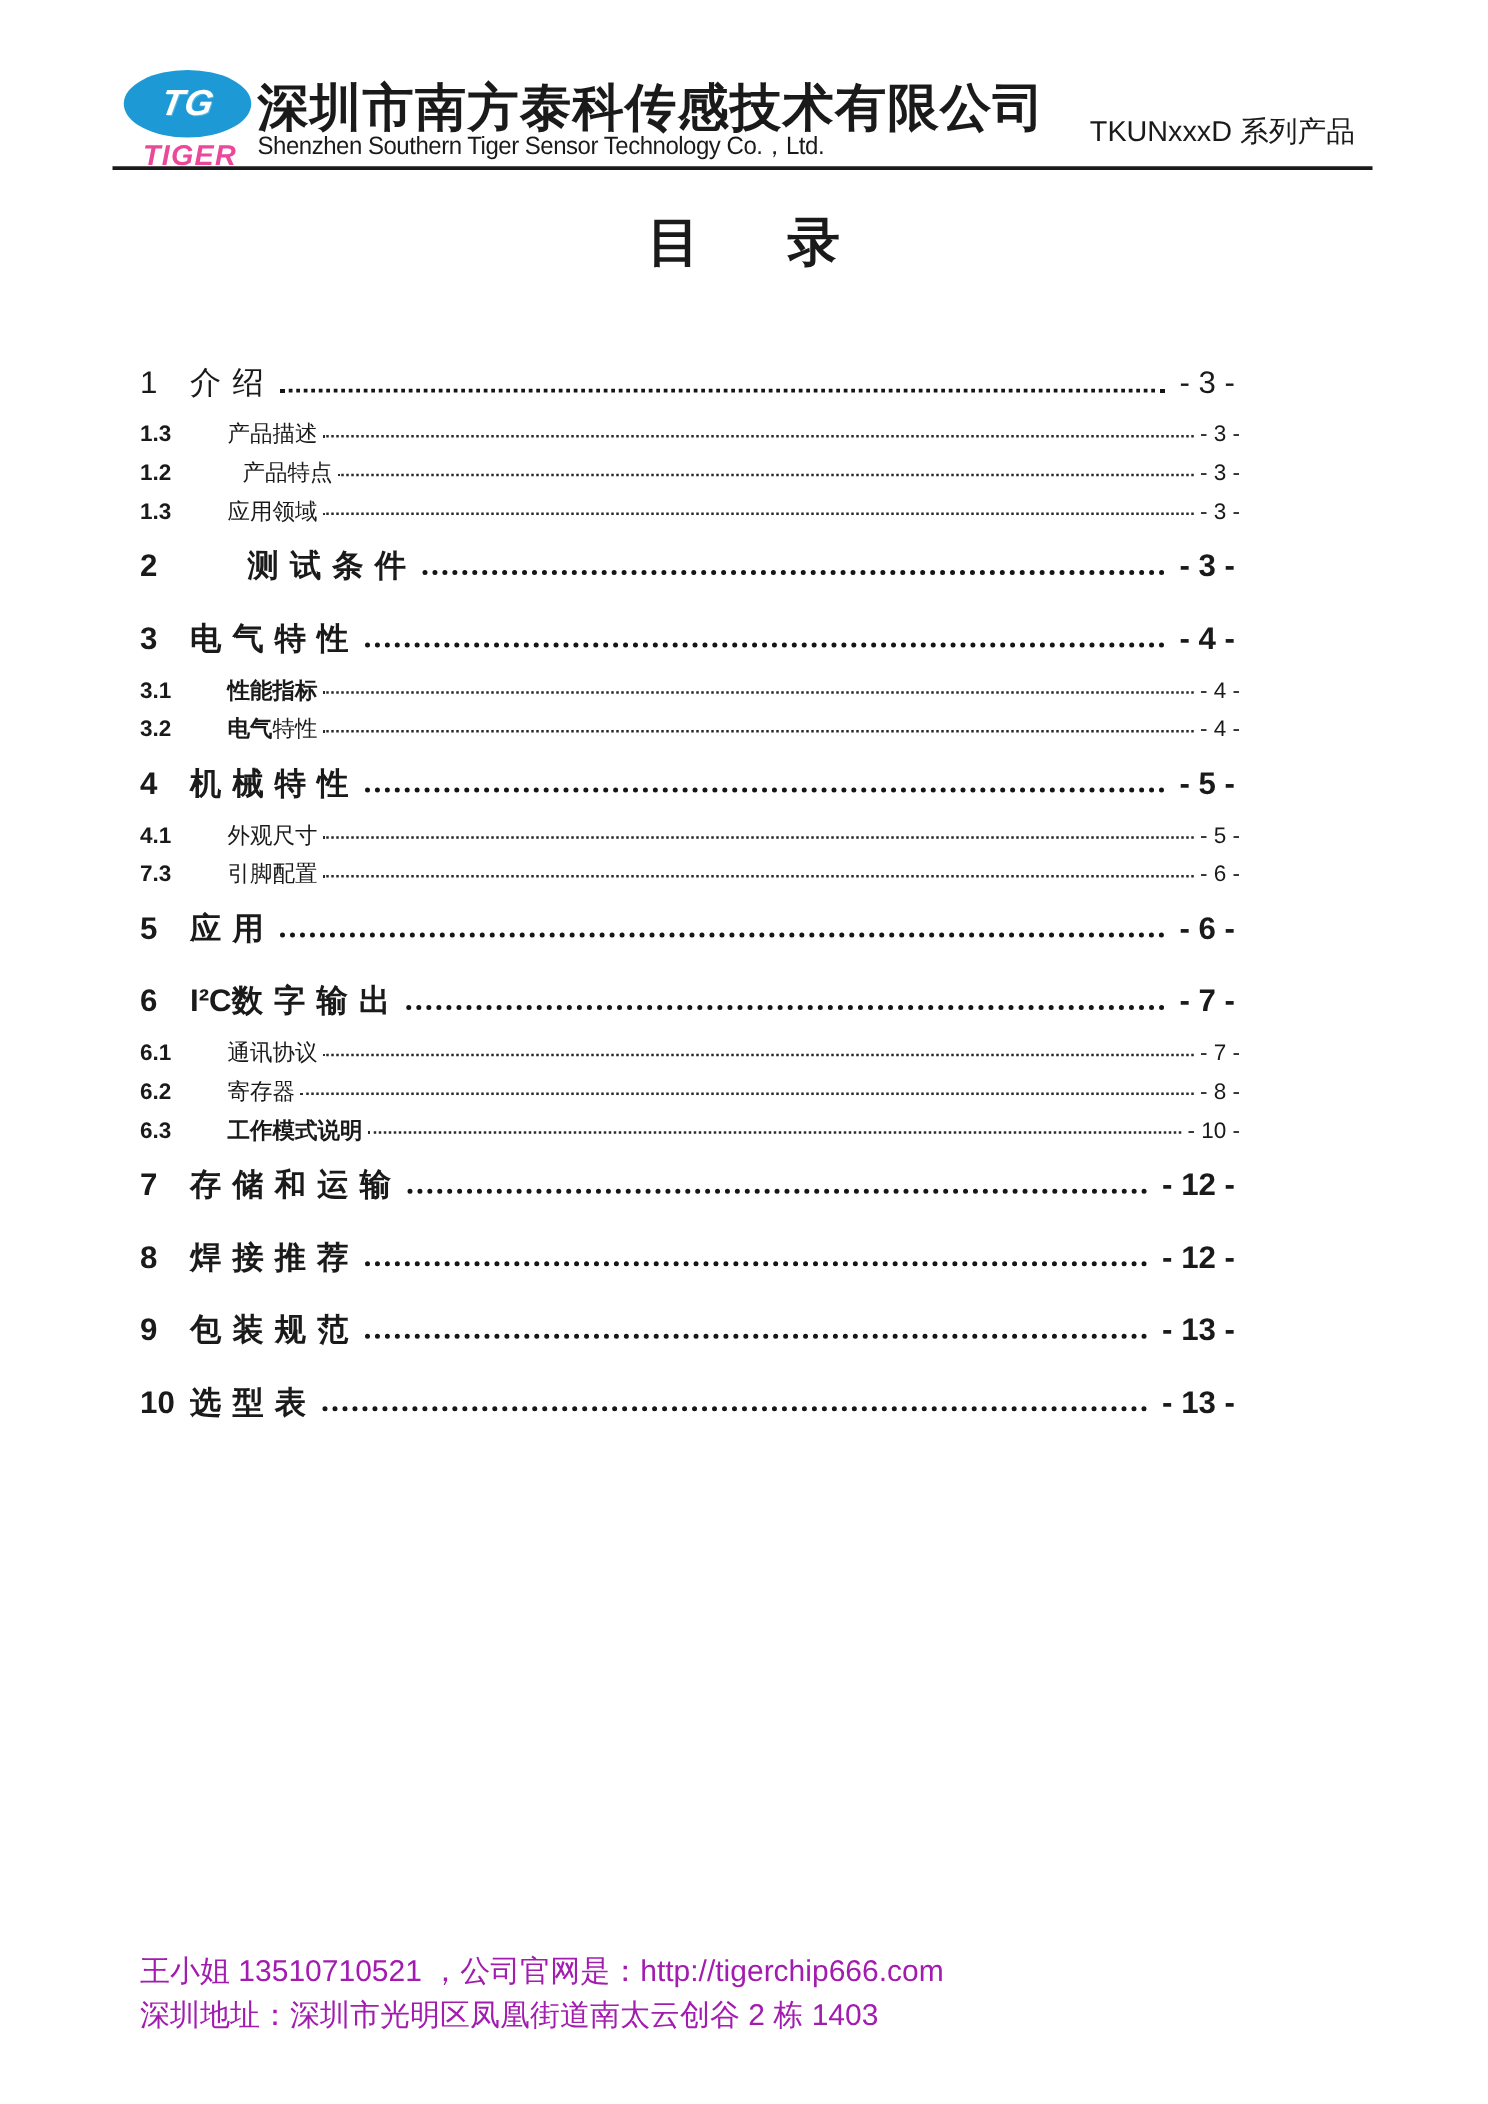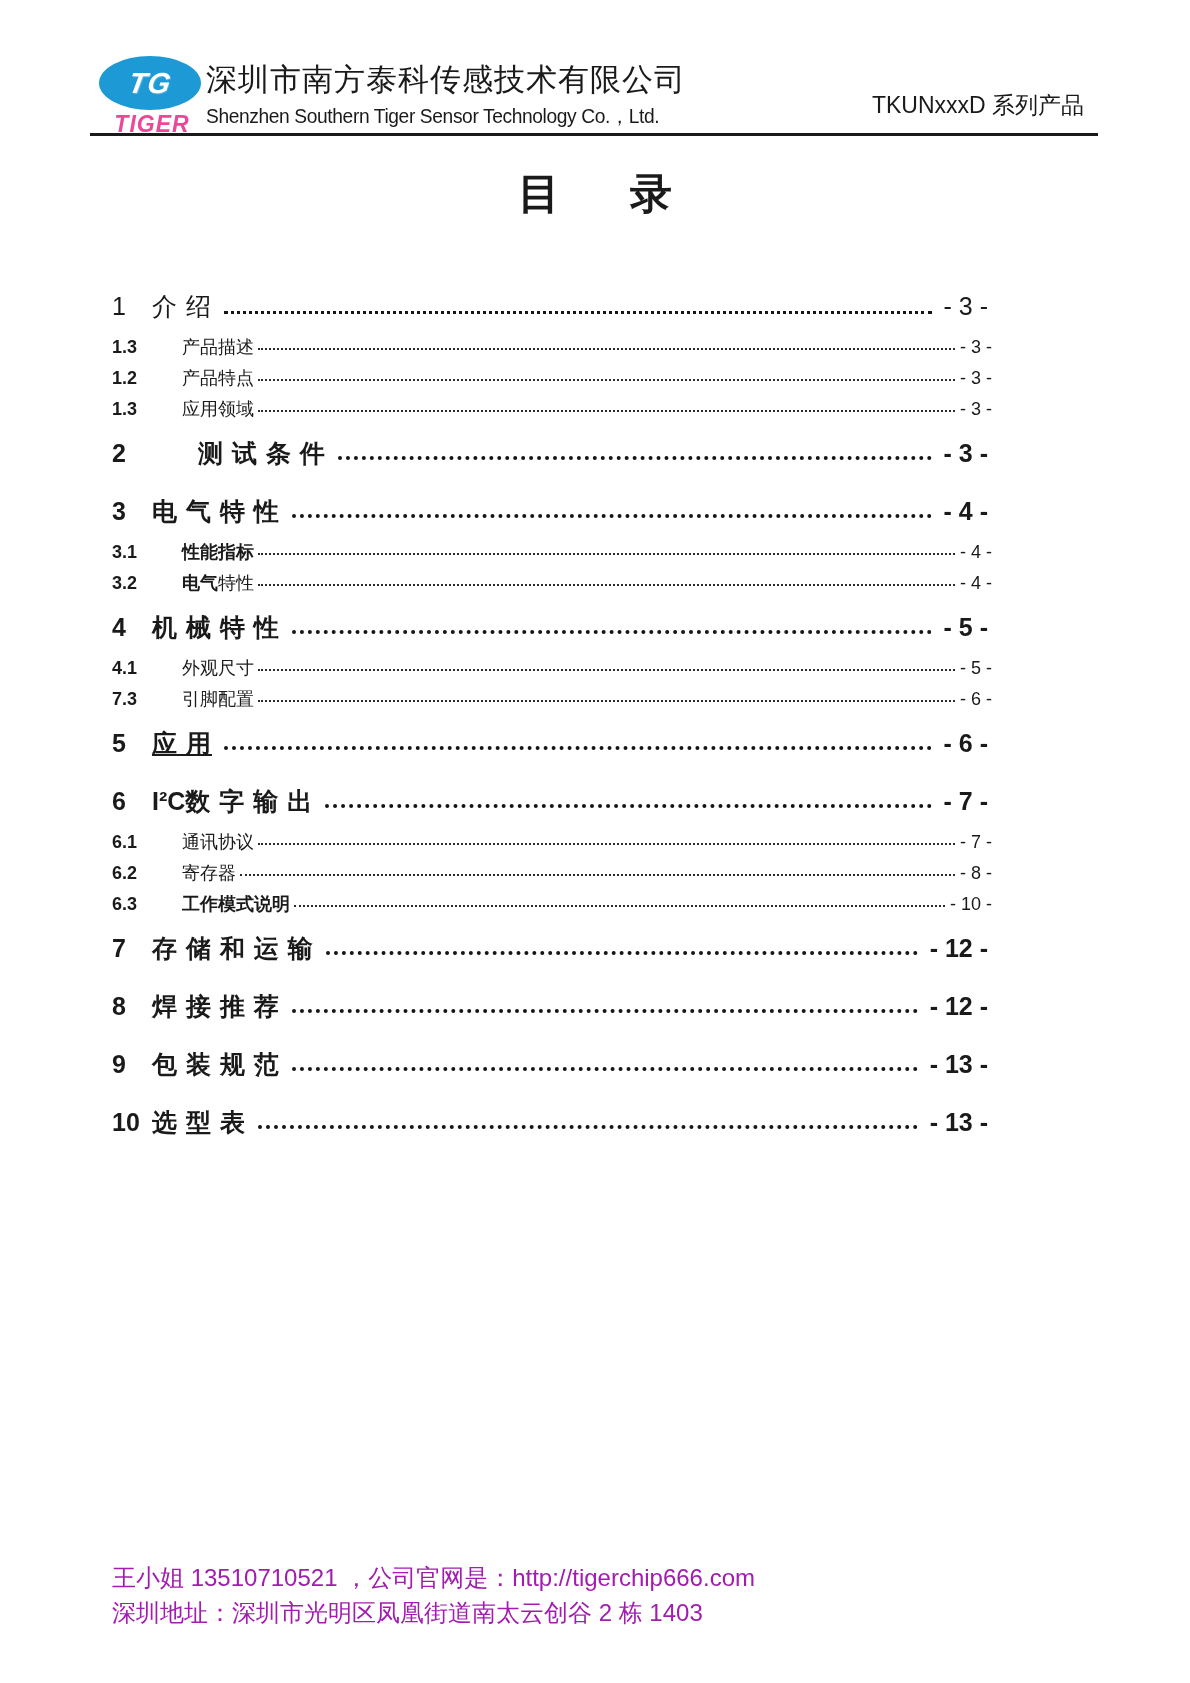--- a/index.html
+++ b/index.html
@@ -17,21 +17,21 @@
   .logo-tg {
     color:#fff; font-style:italic; font-weight:bold; font-size:29px;
     transform:skewX(-10deg); letter-spacing:1px;
     text-shadow:1px 1px 0 rgba(255,255,255,.25);
   }
   .logo-tiger {
     margin-top:1px; text-align:center; font-style:italic; font-weight:bold;
     font-size:23px; letter-spacing:1px;
   }
   .company-cn {
-    position:absolute; left:206px; top:59px; font-size:31px; font-weight:400;
+    position:absolute; left:206px; top:59px; font-size:41px; font-weight:700;
     letter-spacing:1px; white-space:nowrap;
   }
   .company-en {
     position:absolute; left:206px; top:103px; font-size:20px; white-space:nowrap;
     letter-spacing:-0.4px; transform:scaleX(0.96); transform-origin:left center;
   }
   .series {
     position:absolute; right:106px; top:90px; font-size:23px; white-space:nowrap;
   }
   .header-rule {
@@ -102,21 +102,21 @@
         <span class="toc-page">- 3 -</span>
       </div>
       <div class="toc-row level2">
         <span class="toc-num">1.3</span>
         <span class="toc-title-wrap" style="white-space: pre;"><span class="toc-title">产品描述</span></span>
         <span class="toc-dots"></span>
         <span class="toc-page">- 3 -</span>
       </div>
       <div class="toc-row level2">
         <span class="toc-num">1.2</span>
-        <span class="toc-title-wrap" style="white-space: pre;"><span class="toc-title">产品特点</span></span>
+        <span class="toc-title-wrap" style="white-space: pre; margin-left: 12px;"><span class="toc-title">产品特点</span></span>
         <span class="toc-dots"></span>
         <span class="toc-page">- 3 -</span>
       </div>
       <div class="toc-row level2">
         <span class="toc-num">1.3</span>
         <span class="toc-title-wrap" style="white-space: pre;"><span class="toc-title">应用领域</span></span>
         <span class="toc-dots"></span>
         <span class="toc-page">- 3 -</span>
       </div>
       <div class="toc-row level1">
@@ -156,21 +156,21 @@
         <span class="toc-page">- 5 -</span>
       </div>
       <div class="toc-row level2">
         <span class="toc-num">7.3</span>
         <span class="toc-title-wrap" style="white-space: pre;"><span class="toc-title">引脚配置</span></span>
         <span class="toc-dots"></span>
         <span class="toc-page">- 6 -</span>
       </div>
       <div class="toc-row level1">
         <span class="toc-num">5</span>
-        <span class="toc-title-wrap" style="white-space: pre; text-decoration: underline;"><span class="toc-title">应 用</span></span>
+        <span class="toc-title-wrap" style="white-space: pre;"><span class="toc-title">应 用</span></span>
         <span class="toc-dots"></span>
         <span class="toc-page">- 6 -</span>
       </div>
       <div class="toc-row level1">
         <span class="toc-num">6</span>
         <span class="toc-title-wrap" style="white-space: pre;"><span class="toc-prefix">I²C</span><span class="toc-title">数 字 输 出</span></span>
         <span class="toc-dots"></span>
         <span class="toc-page">- 7 -</span>
       </div>
       <div class="toc-row level2">

